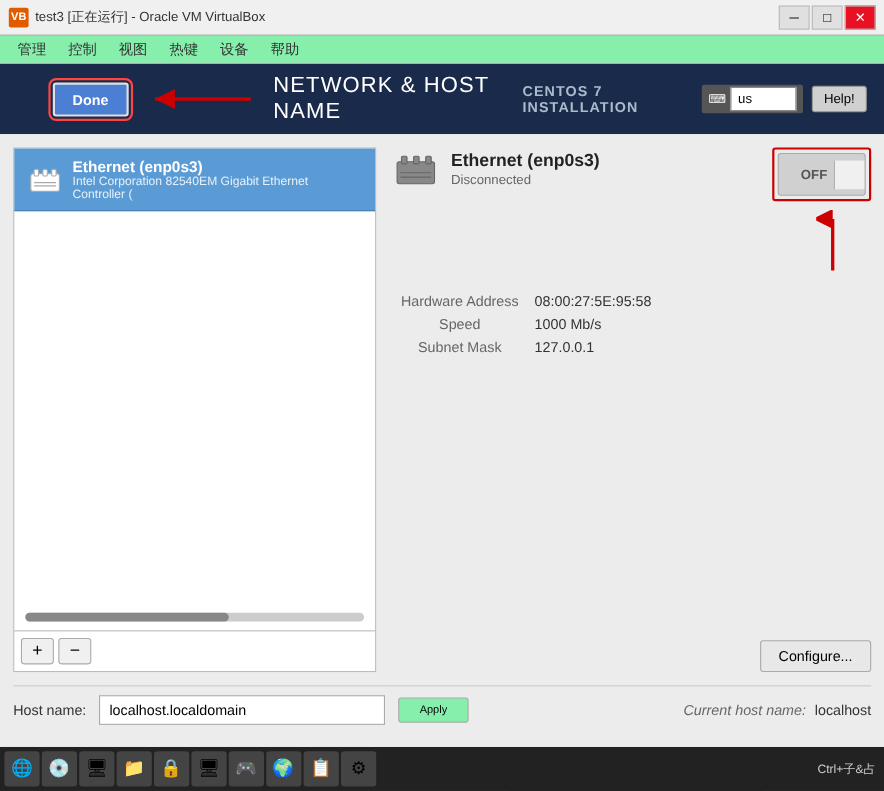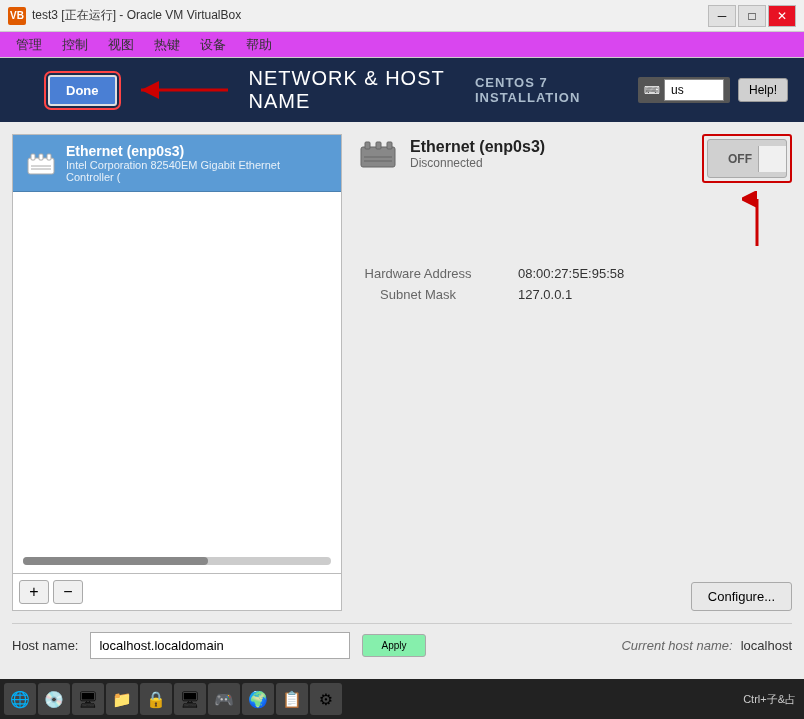--- a/index.html
+++ b/index.html
@@ -36,21 +36,21 @@
       background: #e0e0e0;
       border: 1px solid #bbb;
       cursor: pointer;
       display: flex; align-items: center; justify-content: center;
       font-size: 12px;
     }
     .title-btn.close { background: #e81123; color: white; }
 
     
     .menu-bar {
-      background: #d946ef;
+      background: #86efac;
       height: 26px;
       display: flex;
       align-items: center;
       padding: 0 8px;
       border-bottom: 1px solid #ccc;
       gap: 4px;
     }
     .menu-item {
       padding: 3px 8px;
       cursor: pointer;
@@ -281,21 +281,20 @@
     }
     .stat-label {
       color: #666;
       width: 120px;
       text-align: center;
       font-size: 13px;
     }
     .stat-value {
       color: #333;
       font-size: 13px;
-      margin-left: 32px;
     }
 
     
     .configure-button {
       align-self: flex-end;
       background: #e8e8e8;
       border: 1px solid #aaa;
       padding: 6px 16px;
       cursor: pointer;
       font-size: 13px;
@@ -484,20 +483,24 @@
             </div>
           </div>
         </div>
 
         <div class="network-stats">
           <div class="stat-row">
             <span class="stat-label">Hardware Address</span>
             <span class="stat-value">08:00:27:5E:95:58</span>
           </div>
           <div class="stat-row">
+            <span class="stat-label">Speed</span>
+            <span class="stat-value">1000 Mb/s</span>
+          </div>
+          <div class="stat-row">
             <span class="stat-label">Subnet Mask</span>
             <span class="stat-value">127.0.0.1</span>
           </div>
         </div>
 
         <div style="flex:1;"></div>
 
         <div style="display:flex;justify-content:flex-end;">
           <button class="configure-button">Configure...</button>
         </div>

